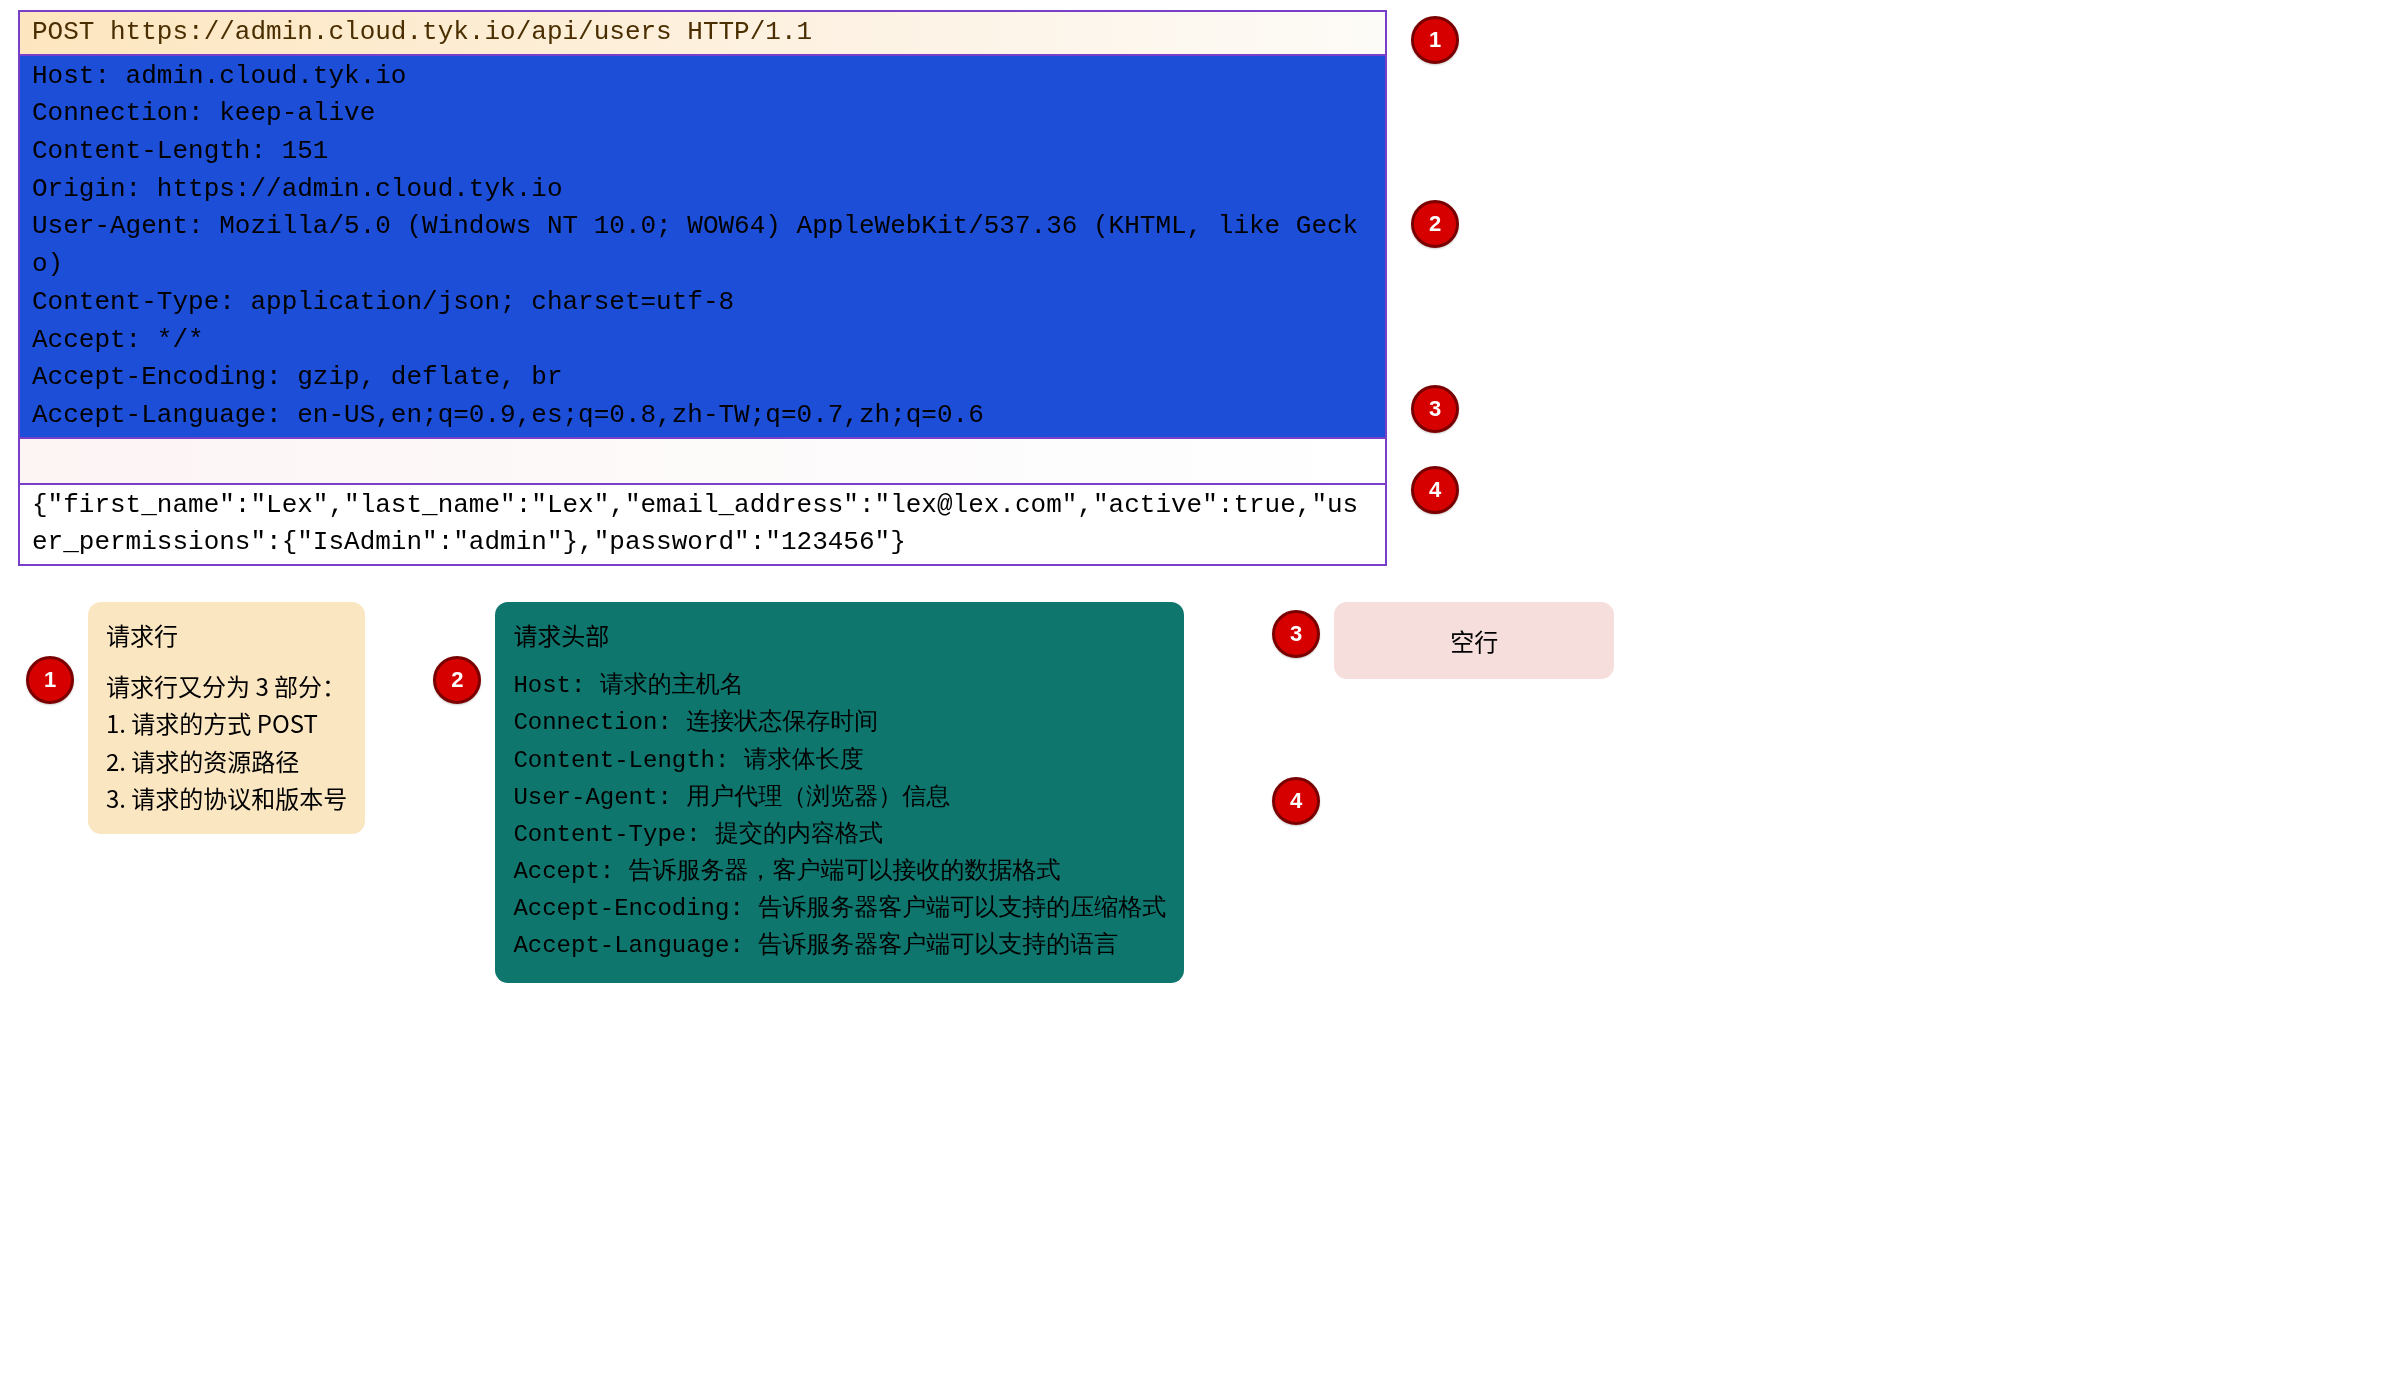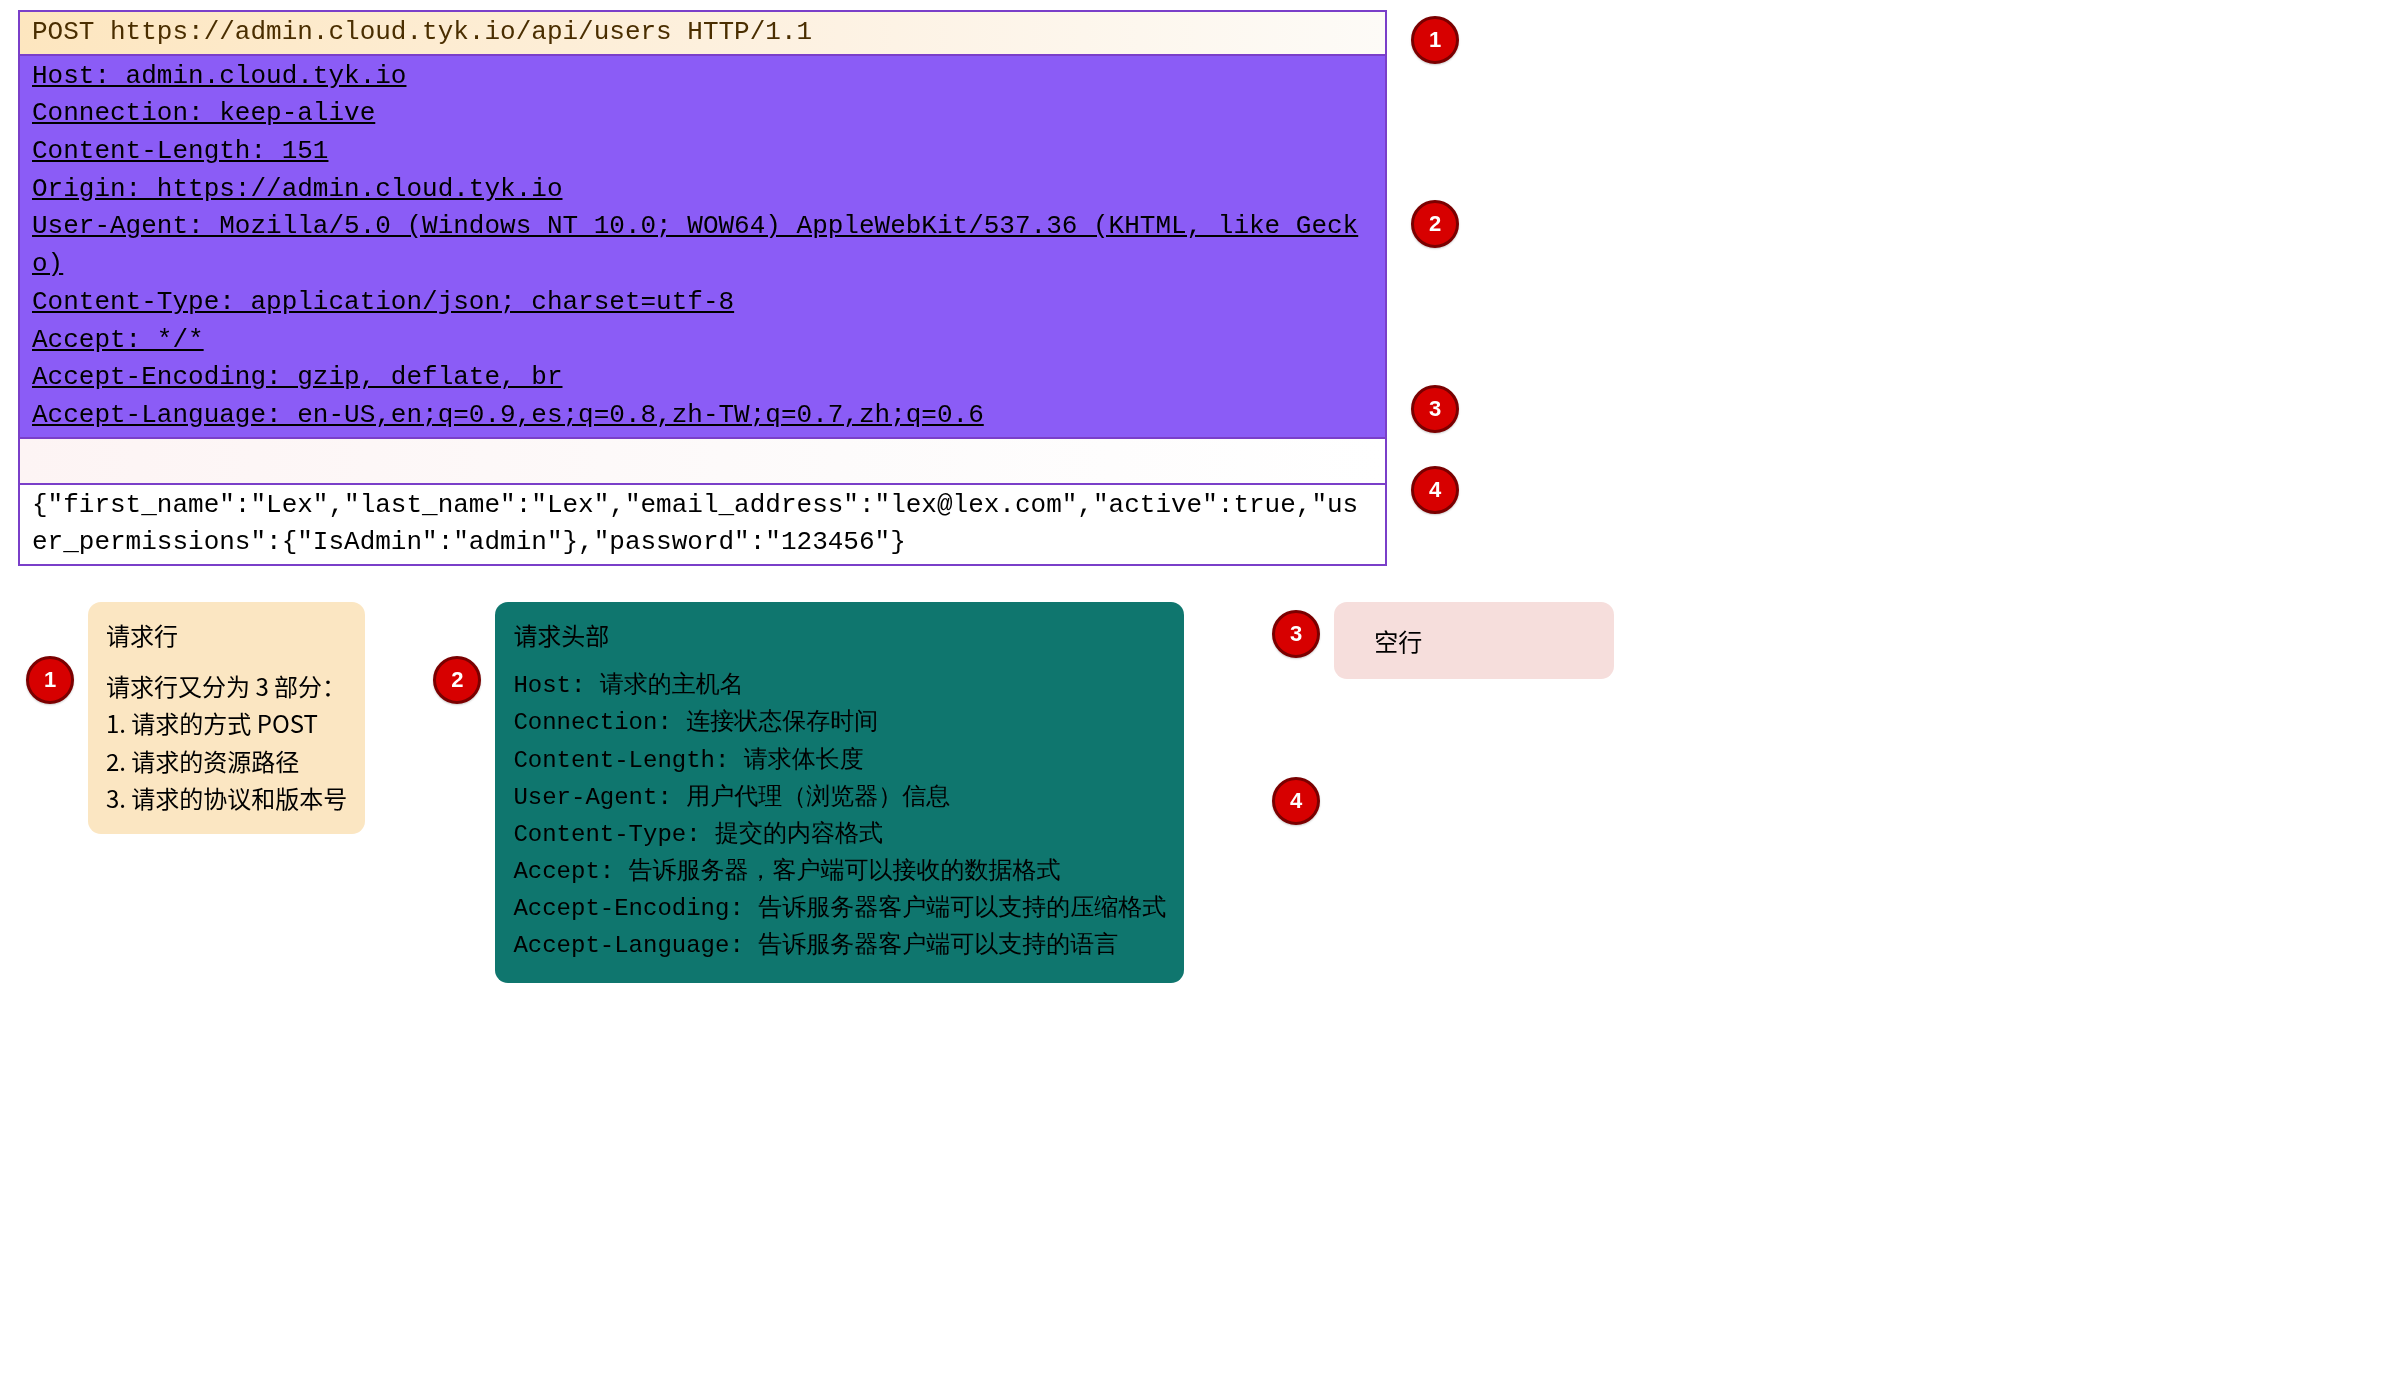--- a/index.html
+++ b/index.html
@@ -25,21 +25,21 @@
     padding:2px 12px 2px 12px;
     line-height:1.45;
     white-space:pre-wrap;
     word-break:break-all;
   }
   .row + .row{border-top:2px solid #7a3fc9;}
   .request-line{
     background:linear-gradient(90deg,#fde6bf 0%,#fdf2e3 60%,#fdfbf7 100%);
     color:#4a2e00;
   }
-  .headers{background:#8b5cf6;text-decoration:underline;}
+  .headers{background:#1d4ed8;}
   .blank-line{
     background:linear-gradient(90deg,#fdf4f4 0%,#fdfbfb 60%,#fff 100%);
     min-height:40px;
   }
   .body-line{
     background:#fff;
   }
 
   .badge{
     width:42px;height:42px;border-radius:50%;
@@ -68,20 +68,21 @@
   .legend .badge{margin-top:54px;}
   .box{
     padding:14px 18px 18px 18px;
     min-width:220px;
     border-radius:13px;
   }
   .box.orange{background:#fbe6c2;}
   .box.green{background:#0f766e;}
   .box.pink{
     background:#f6dedc;
+    text-align:center;
     padding:20px 40px;
     min-width:200px;
   }
   .box.grey{
     background:#e6e6e6;
     text-align:center;
     padding:20px 40px;
     min-width:200px;
   }
   .legend-title{

